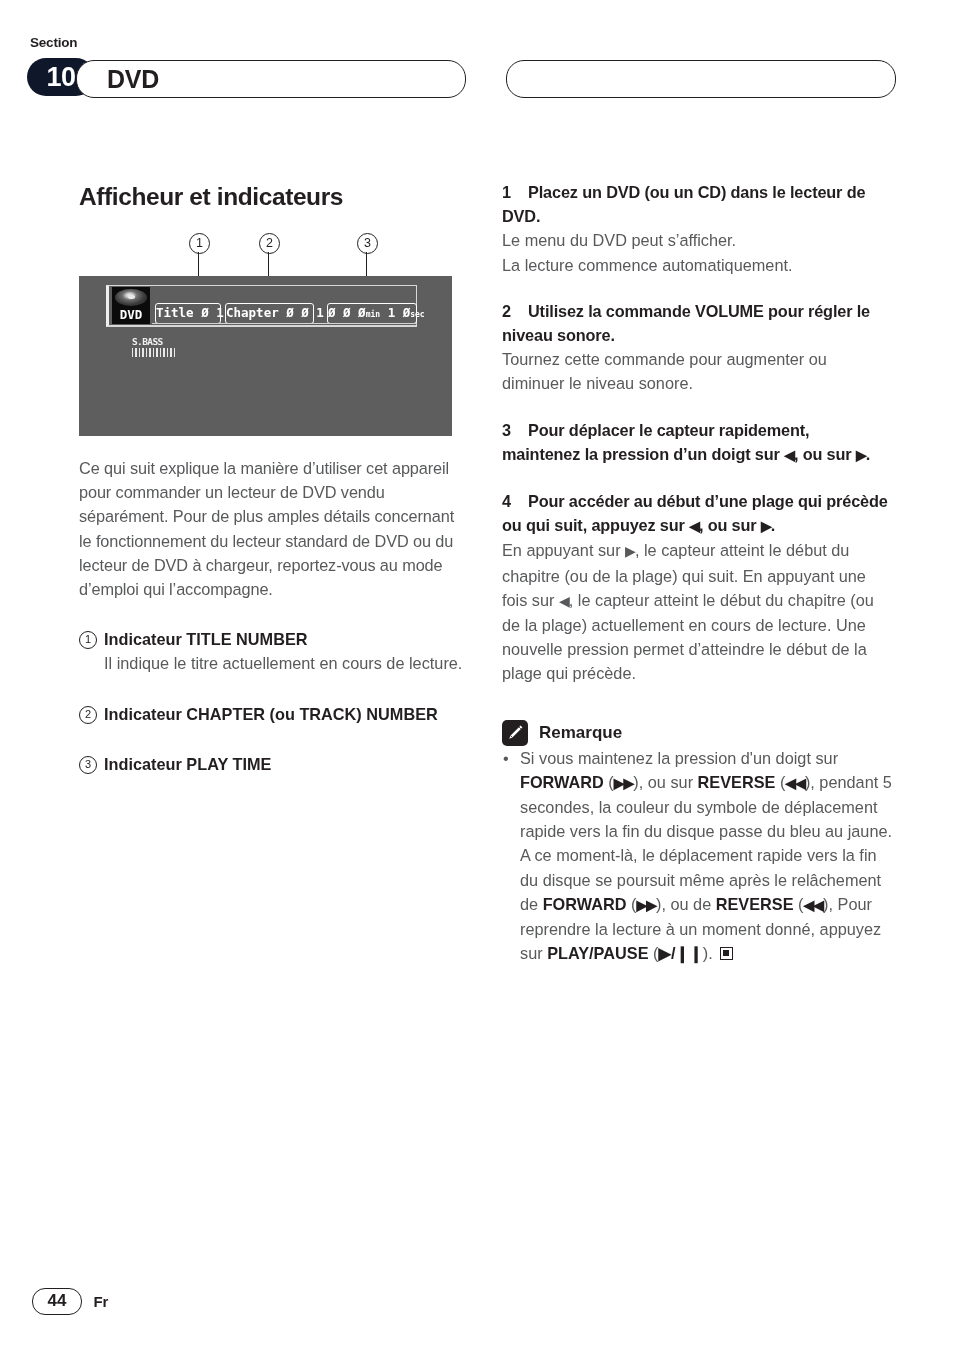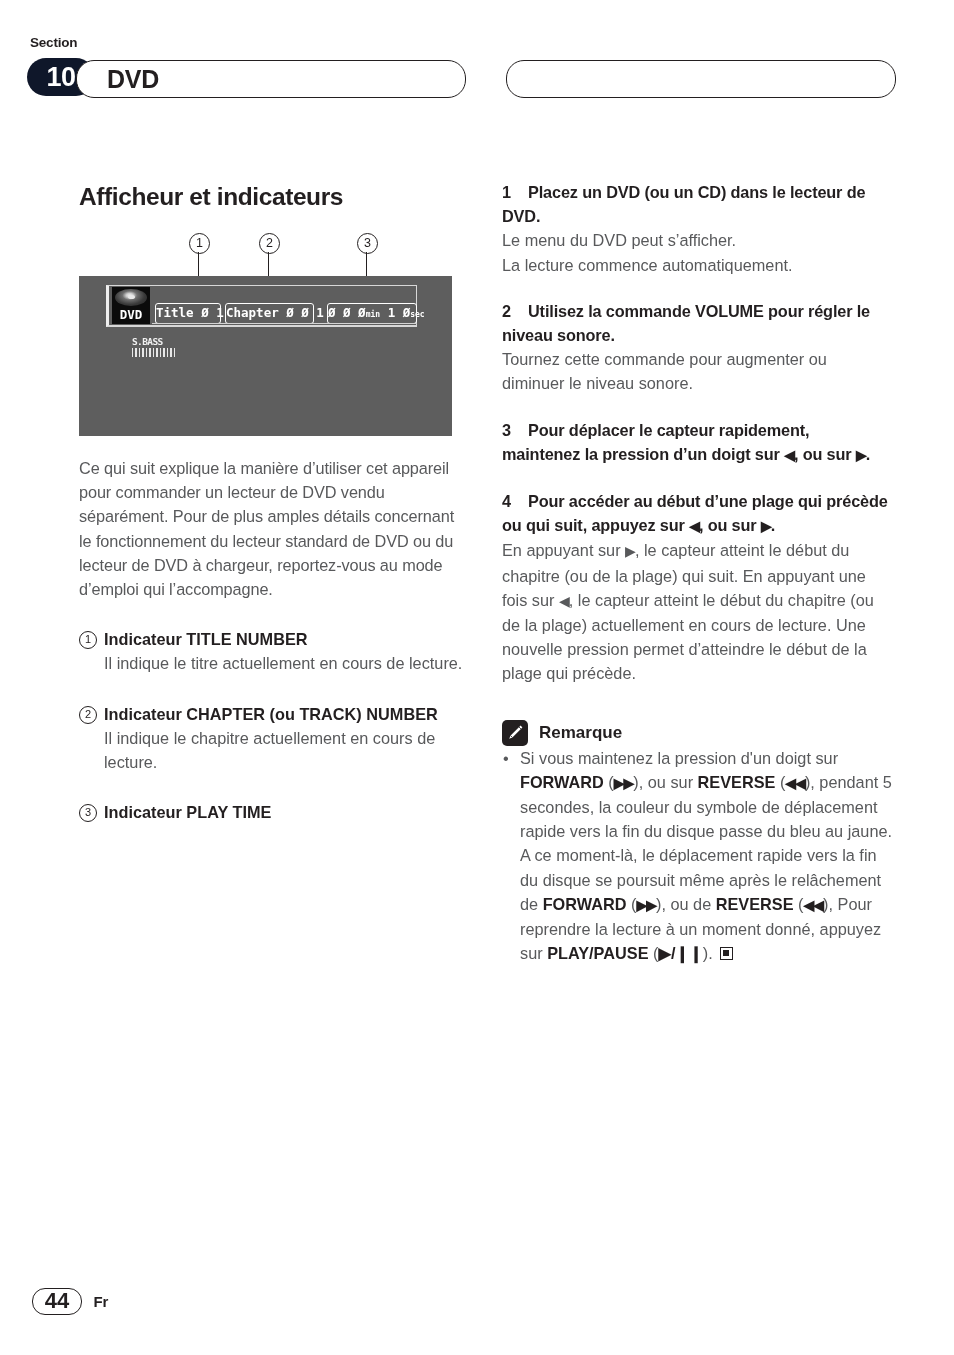--- a/index.html
+++ b/index.html
@@ -333,21 +333,21 @@
     position: absolute;
     left: 32px; top: 1288px;
   }
   .page-oval {
     display: inline-block;
     width: 48px; height: 25px;
     border: 1.6px solid #231f20;
     border-radius: 13px;
     text-align: center;
     line-height: 23px;
-    font-size: 22px;
+    font-size: 17px;
     font-weight: bold;
     color: #231f20;
     vertical-align: middle;
   }
   .footer-lang {
     display: inline-block;
     margin-left: 7px;
     font-size: 15px;
     font-weight: bold;
     color: #231f20;
@@ -415,21 +415,20 @@
     <div class="ind-head">
       <span class="ind-circle">1</span><span>Indicateur </span><span>TITLE NUMBER</span>
     </div>
     <div class="ind-body">Il indique le titre actuellement en cours de lecture.</div>
   </div>
 
   <div class="ind-item">
     <div class="ind-head">
       <span class="ind-circle">2</span><span>Indicateur </span><span>CHAPTER (ou TRACK) NUMBER</span>
     </div>
-    <div class="ind-body">Il indique le chapitre actuellement en cours de lecture.</div>
   </div>
 
   <div class="ind-item">
     <div class="ind-head">
       <span class="ind-circle">3</span><span>Indicateur </span><span>PLAY TIME</span>
     </div>
   </div>
 </div>
 
 <div class="col col-right">

